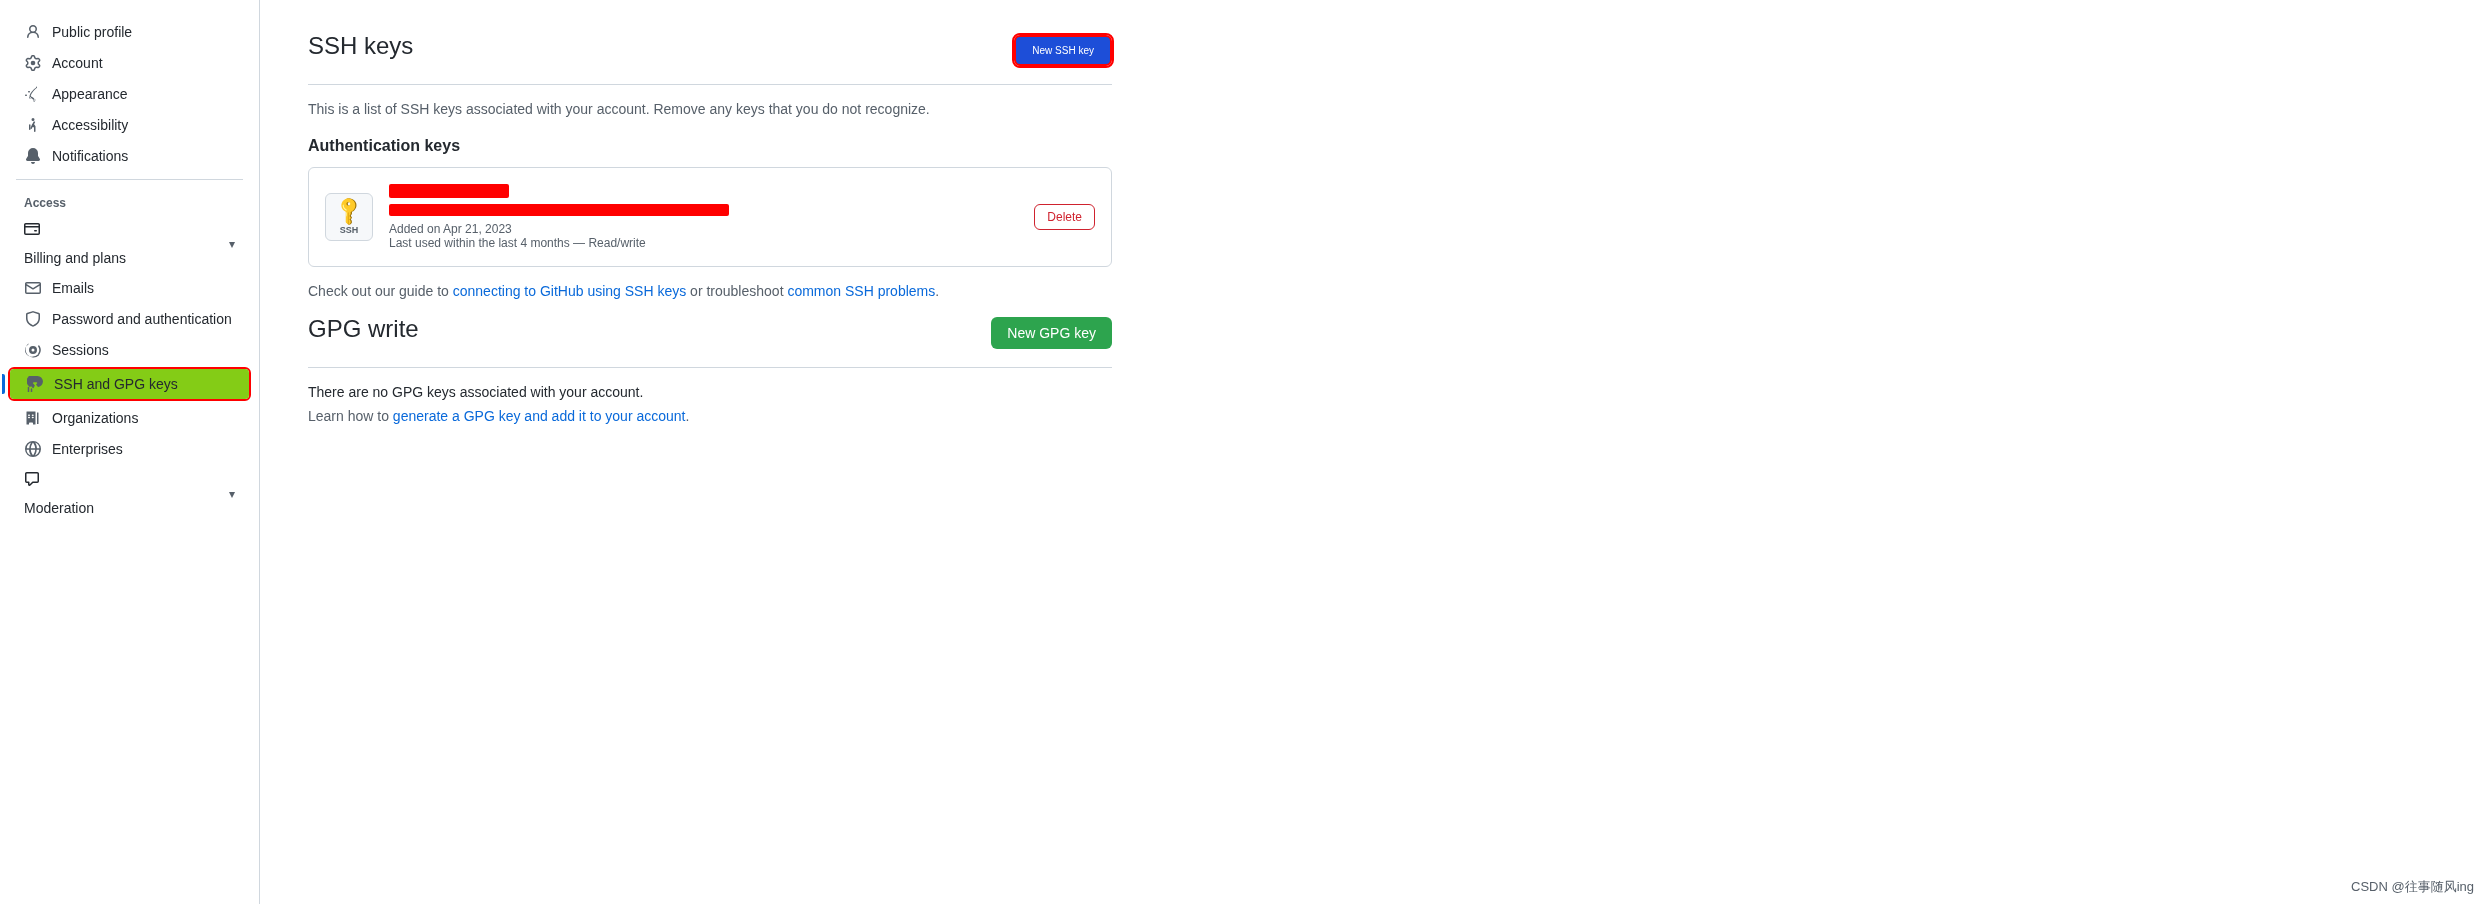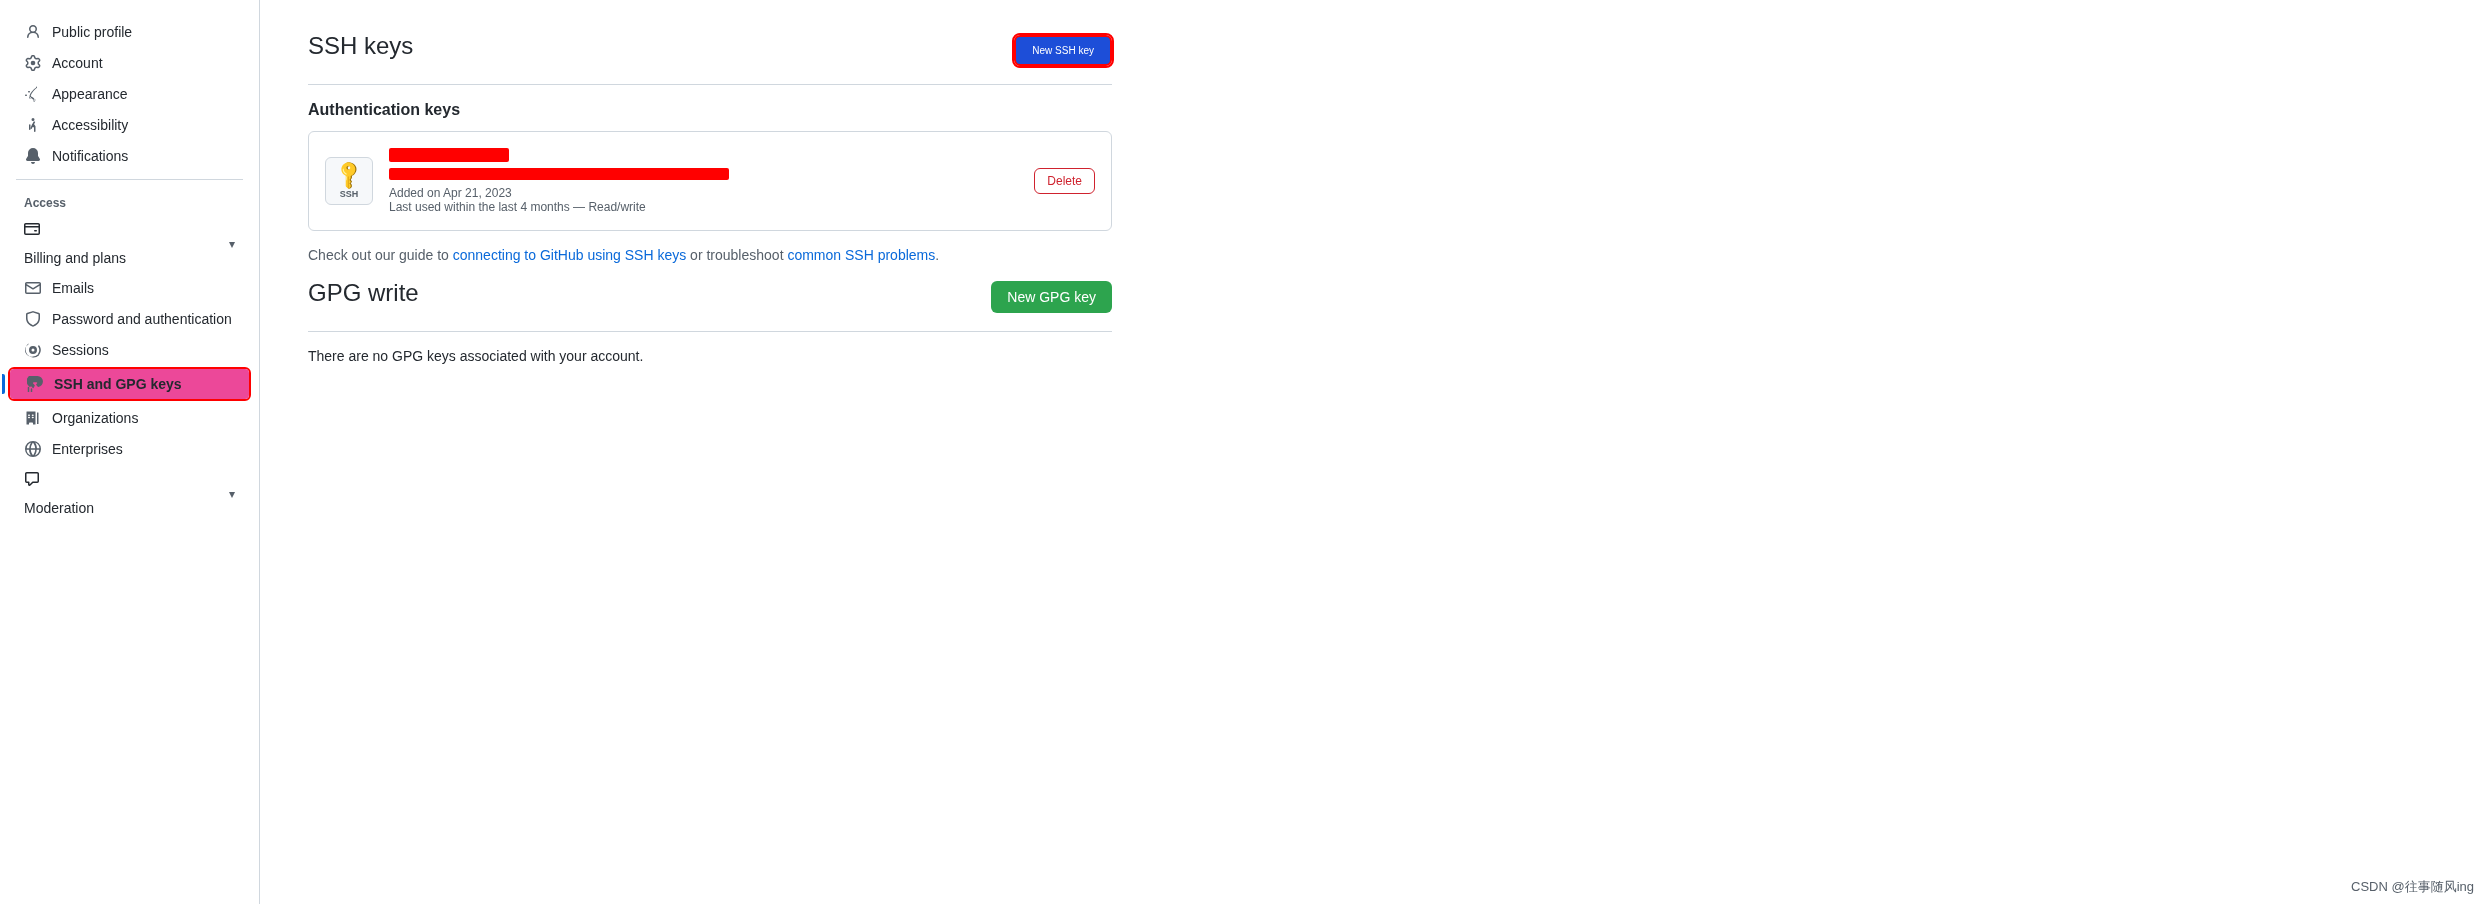--- a/index.html
+++ b/index.html
@@ -24,22 +24,22 @@
       padding: 6px 16px;
       cursor: pointer;
       color: #24292f;
       font-size: 14px;
       gap: 10px;
       border-radius: 6px;
       margin: 1px 8px;
       position: relative;
     }
     .sidebar-item.active {
-      background: #ec4899;
-      font-weight: 700;
+      background: #84cc16;
+      font-weight: 400;
       text-align: right;
     }
     .sidebar-item.active::before {
       content: '';
       position: absolute;
       left: -8px;
       top: 50%;
       transform: translateY(-50%);
       width: 3px;
       height: 20px;
@@ -369,20 +369,21 @@
 
 <main class="main-content">
 
   <div class="section-header">
     <h1 class="page-title">SSH keys</h1>
     <button class="new-ssh-btn-highlight">New SSH key</button>
   </div>
 
   <hr class="divider">
 
+  <p class="description-text">This is a list of SSH keys associated with your account. Remove any keys that you do not recognize.</p>
 
   <h2 class="section-title">Authentication keys</h2>
 
   <div class="ssh-key-card">
     <div class="key-icon-box">
       <span class="key-symbol">🔑</span>
       <span class="key-label">SSH</span>
     </div>
     <div class="key-info">
       <div class="key-name-redacted"></div>
@@ -400,15 +401,18 @@
   </p>
 
   <div class="section-header">
     <h2 class="page-title">GPG write</h2>
     <button class="new-key-btn">New GPG key</button>
   </div>
 
   <hr class="divider">
 
   <p class="gpg-empty-text">There are no GPG keys associated with your account.</p>
+  <p class="gpg-learn-text">
+    <span>Learn how to </span><a href="#">generate a GPG key and add it to your account</a><span>.</span>
+  </p>
 </main>
 
 <div class="watermark">CSDN @往事随风ing</div>
 
 </body></html>

